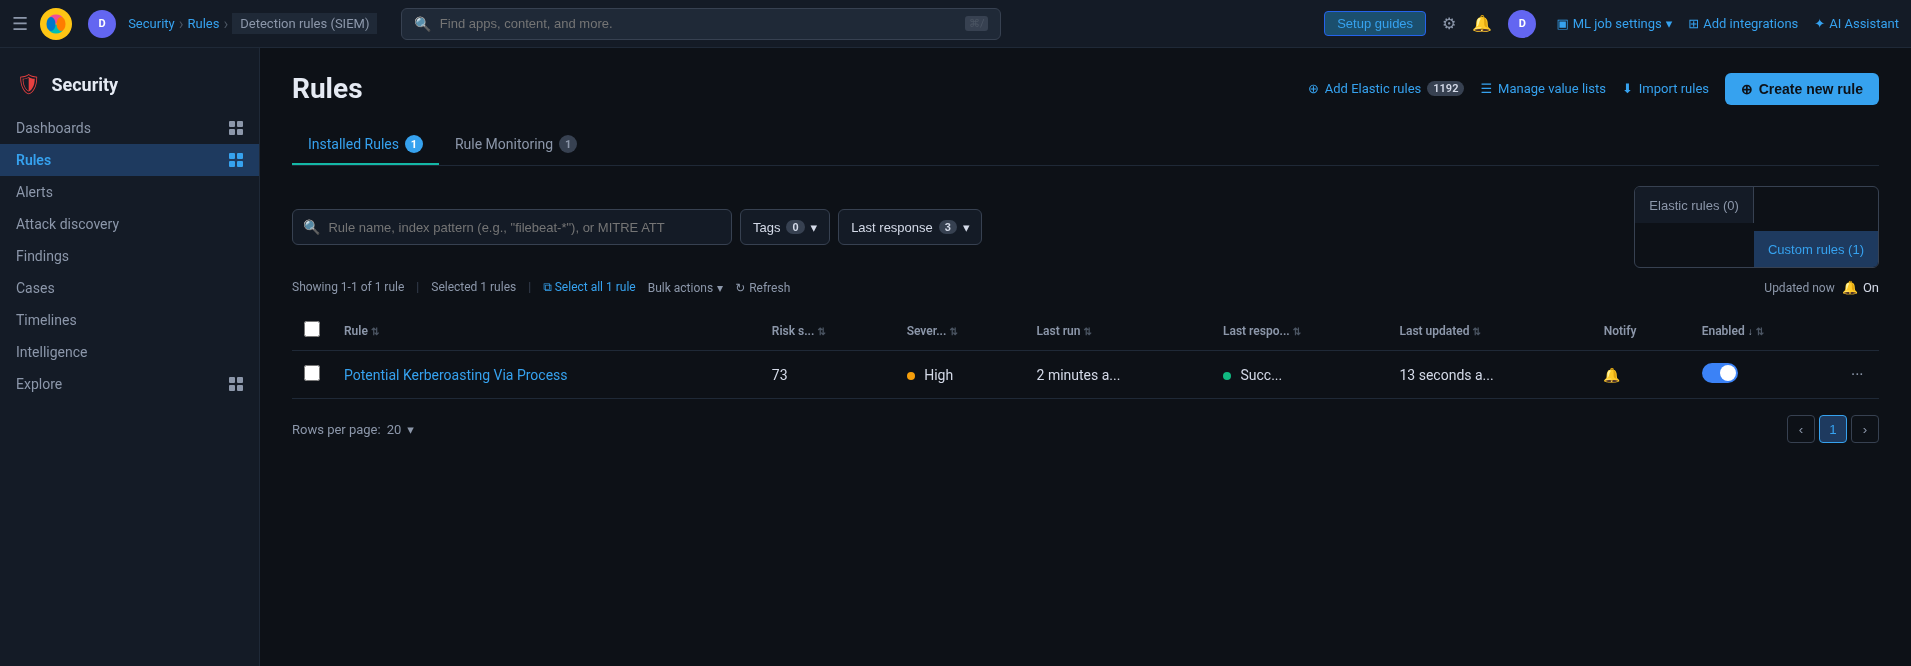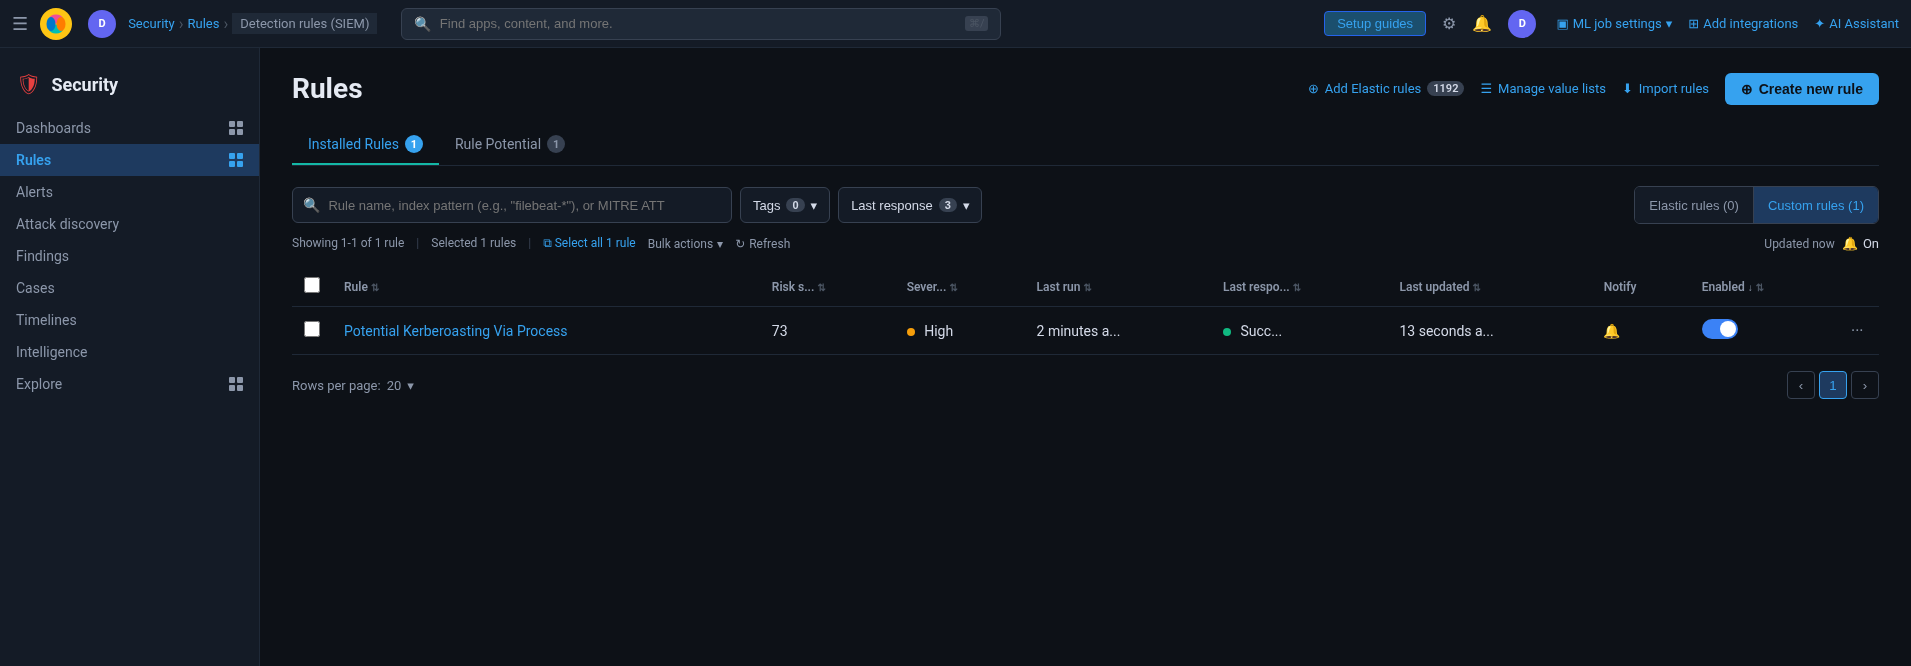--- a/index.html
+++ b/index.html
@@ -330,20 +330,21 @@
       height: 36px;
       color: #8c97aa;
       font-size: 13px;
       cursor: pointer;
       border-right: 1px solid #374151;
     }
     .filter-toggle-btn:last-child { border-right: none; }
     .filter-toggle-btn.active {
       background: #1e3a5f;
       color: #36a2ef;
+      margin-top: 44px;
     }
 
     
     .status-row {
       display: flex;
       gap: 12px;
       margin-bottom: 16px;
       font-size: 12px;
       color: #8c97aa;
     }
@@ -649,21 +650,21 @@
         </button>
       </div>
     </div>
 
     <div class="tabs">
       <div class="tab active">
         <span>Installed Rules</span>
         <span class="tab-badge">1</span>
       </div>
       <div class="tab">
-        <span>Rule Potential</span>
+        <span>Rule Monitoring</span>
         <span class="tab-badge grey">1</span>
       </div>
     </div>
 
     <div class="filters-row">
       <div class="search-input-wrap">
         <span style="color:#8c97aa;">🔍</span>
         <input type="text" placeholder="Rule name, index pattern (e.g., &quot;filebeat-*&quot;), or MITRE ATT" style="">
       </div>
       <button class="filter-btn">

